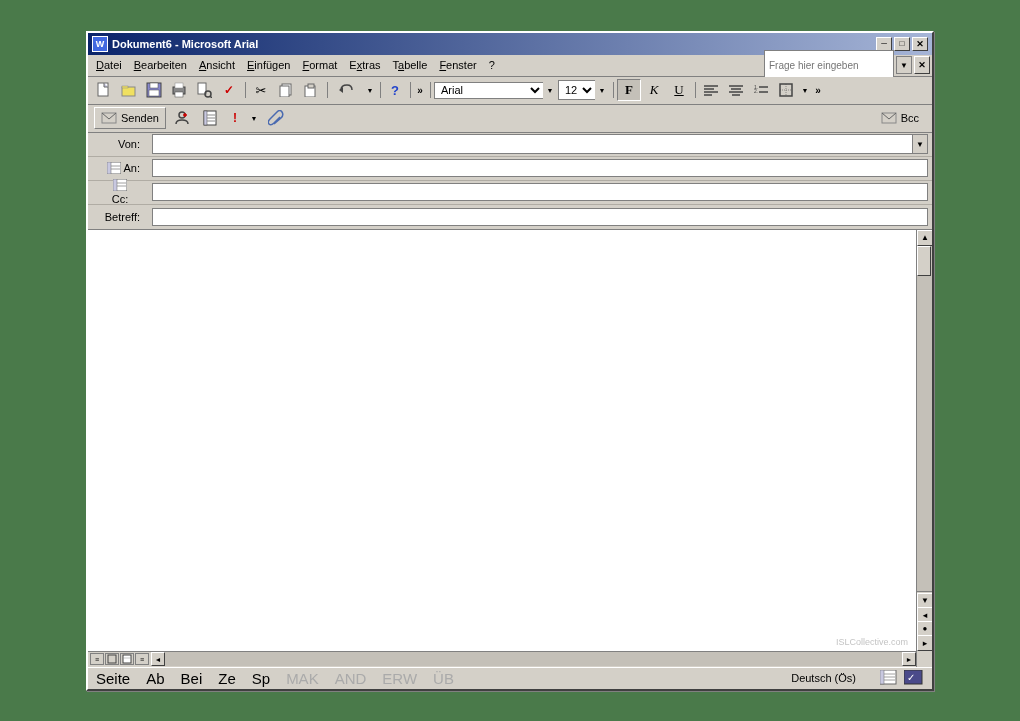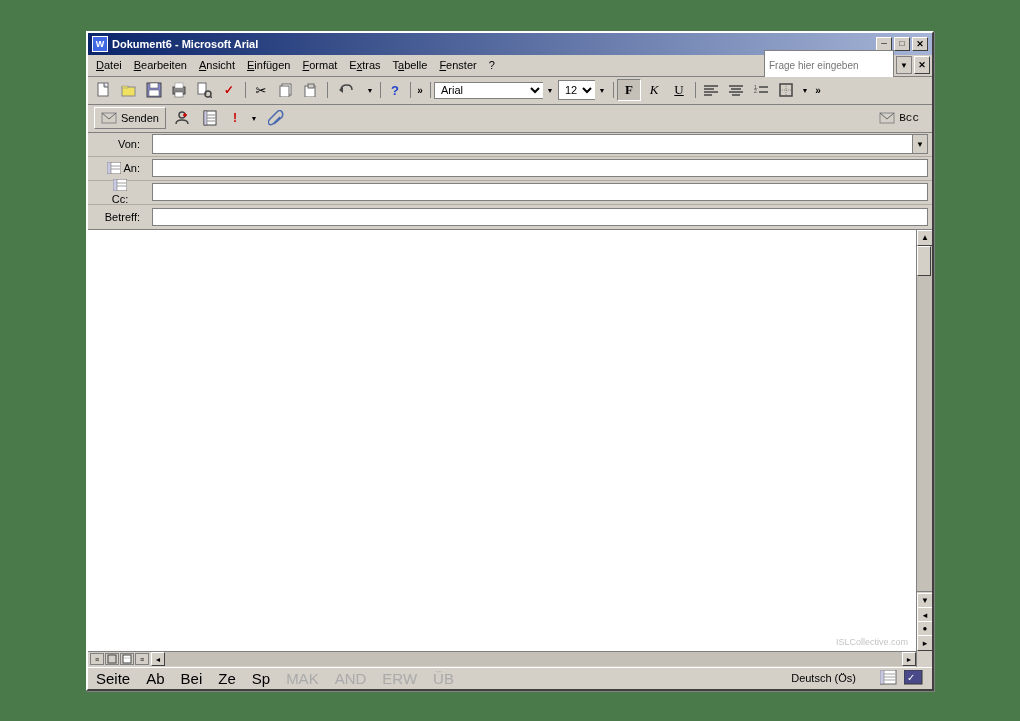--- a/index.html
+++ b/index.html
@@ -248,21 +248,20 @@
       height: 22px;
       padding: 0 6px;
       background: #d4d0c8;
       border: 1px solid transparent;
       display: flex;
       align-items: center;
       gap: 4px;
       cursor: pointer;
       font-size: 11px;
       margin-left: auto;
-      font-family: Liberation Mono, monospace;
     }
     .form-area {
       background: #d4d0c8;
       flex-shrink: 0;
       border-bottom: 1px solid #808080;
     }
     .form-row {
       display: flex;
       align-items: center;
       border-bottom: 1px solid #b0aca4;

